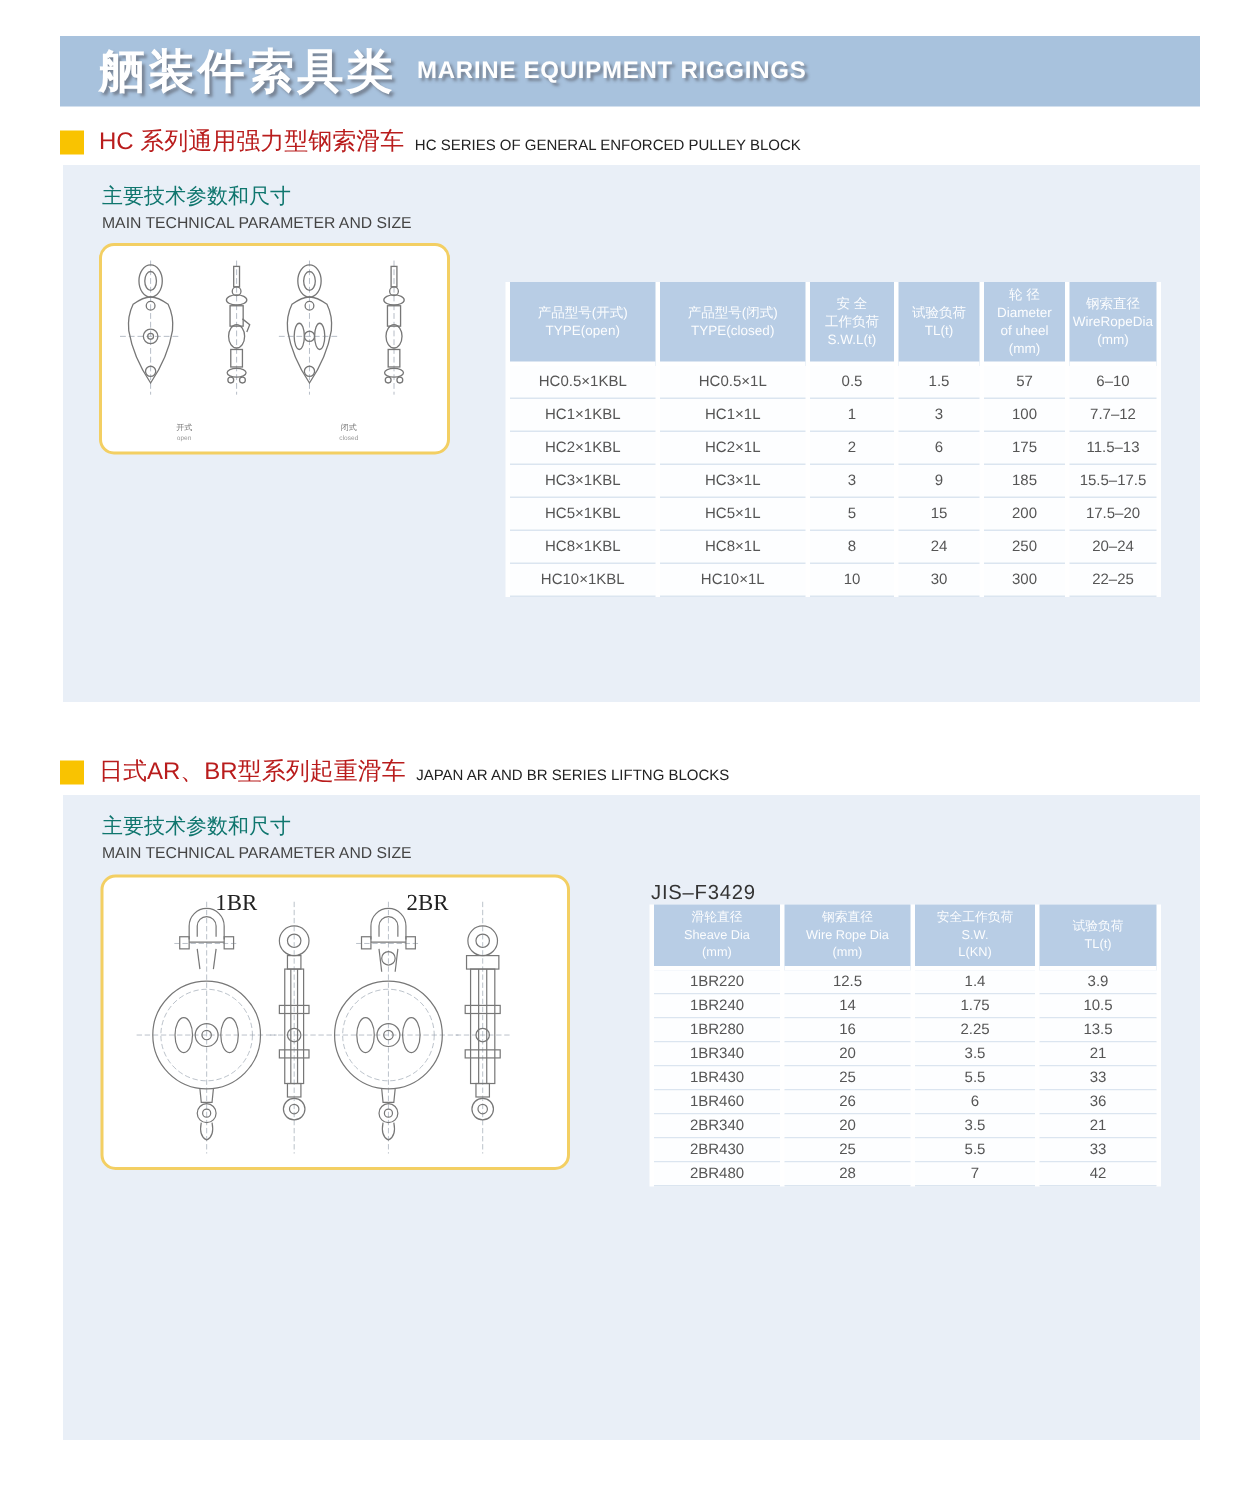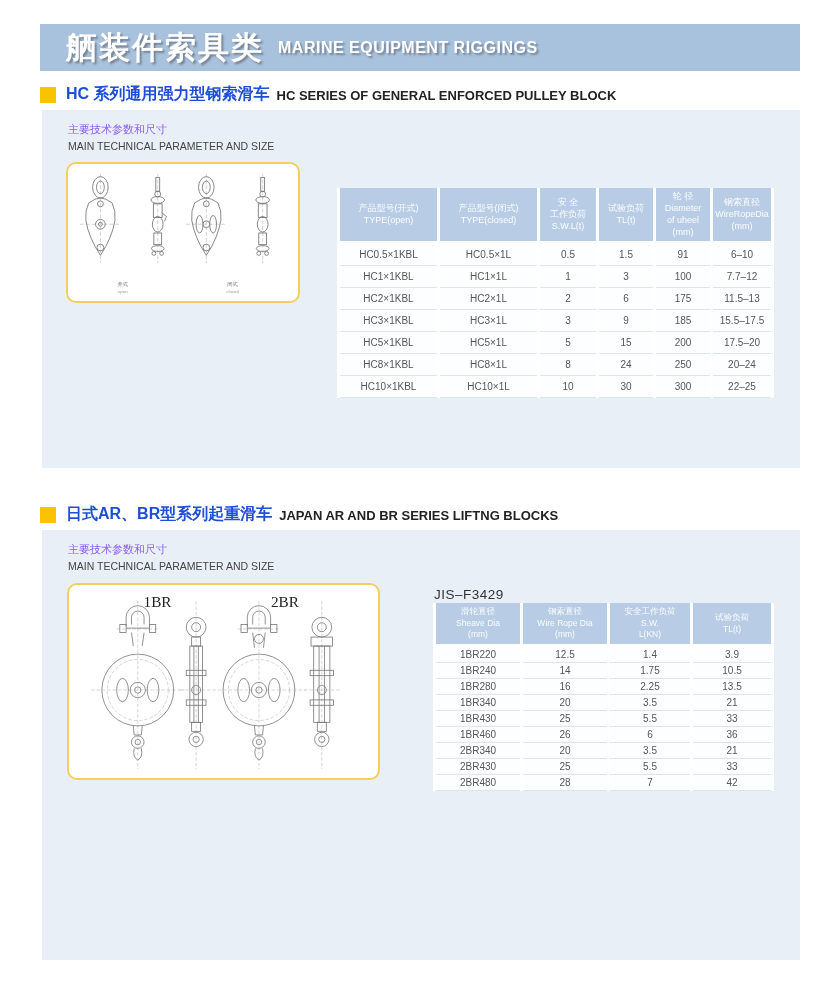--- a/index.html
+++ b/index.html
@@ -15,29 +15,29 @@
 
   .banner{position:absolute;left:40px;top:24px;width:760px;height:47px;background:var(--banner-bg);
           display:flex;align-items:center;padding-left:26px;}
   .banner .cn{font-size:31px;font-weight:bold;color:#fff;letter-spacing:2px;
               text-shadow:2px 2px 2px rgba(110,120,135,0.85);}
   .banner .en{font-size:16px;font-weight:bold;color:#fff;margin-left:14px;letter-spacing:0.5px;
               text-shadow:2px 2px 2px rgba(110,120,135,0.85);}
 
   .sec-title{position:absolute;left:40px;display:flex;align-items:flex-end;}
   .bullet{width:16px;height:16px;background:var(--bullet);margin-right:10px;align-self:center;}
-  .sec-title .cn{font-size:16px;font-weight:bold;color:#1d4ed8;}
-  .sec-title .en{font-size:13px;font-weight:bold;color:#222;margin-left:7px;padding-bottom:2px;}
+  .sec-title .cn{font-size:16px;font-weight:normal;color:#b91c1c;}
+  .sec-title .en{font-size:10px;font-weight:normal;color:#222;margin-left:7px;padding-bottom:2px;}
 
   .panel{position:absolute;left:42px;width:758px;background:var(--panel-bg);}
   #panel1{top:110px;height:358px;}
   #panel2{top:530px;height:430px;}
 
   .caption{position:absolute;left:26px;top:12px;}
-  .caption .cn{font-size:11px;color:#8b5cf6;margin-bottom:3px;}
+  .caption .cn{font-size:14px;color:#0f766e;margin-bottom:3px;}
   .caption .en{font-size:10.5px;color:#444;}
 
   .diagram-box{position:absolute;background:#fff;border:2px solid var(--diagram-border);border-radius:10px;}
   #diagram1{left:24px;top:52px;width:234px;height:141px;}
   #diagram2{left:25px;top:53px;width:313px;height:197px;}
   .diagram-box svg{display:block;width:100%;height:100%;}
 
   .tbl-wrap{position:absolute;}
   #tbl1-wrap{left:295px;top:78px;}
   #tbl2-wrap{left:391px;top:73px;}
@@ -162,21 +162,21 @@
               <th>轮 径<br>Diameter<br>of uheel<br>(mm)</th>
               <th>钢索直径<br>WireRopeDia<br>(mm)</th>
             </tr>
           </thead>
         <tbody>
             <tr>
               <td>HC0.5×1KBL</td>
               <td>HC0.5×1L</td>
               <td>0.5</td>
               <td>1.5</td>
-              <td>91</td>
+              <td>57</td>
               <td>6–10</td>
             </tr>
             <tr>
               <td>HC1×1KBL</td>
               <td>HC1×1L</td>
               <td>1</td>
               <td>3</td>
               <td>100</td>
               <td>7.7–12</td>
             </tr>

